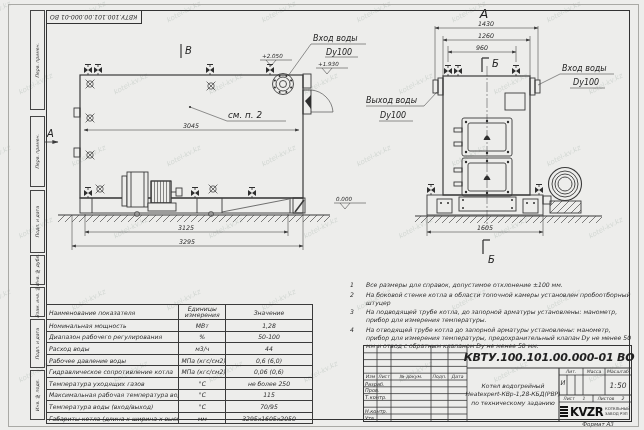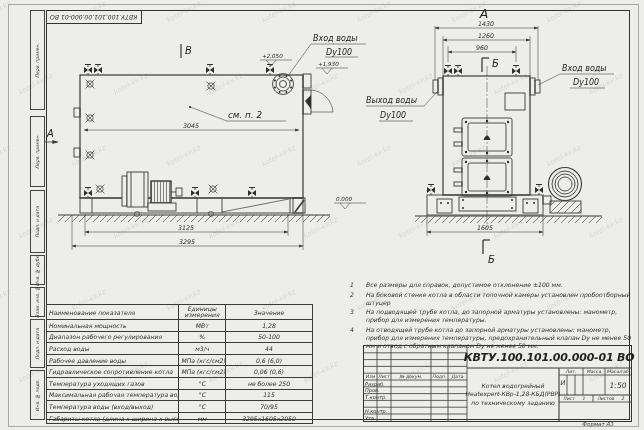--- a/index.html
+++ b/index.html
@@ -512,17 +512,25 @@
     </div>
     <div class="abs cell" style="left:195px;top:23px;width:24px">Лит.</div>
     <div class="abs cell" style="left:219px;top:23px;width:22px">Масса</div>
     <div class="abs cell" style="left:241px;top:23px;width:26px">Масштаб</div>
     <div class="abs cell" style="left:195px;top:33px;width:8px;font-size:6.5px">И</div>
     <div class="abs cell" style="left:241px;top:35px;width:26px;font-size:7.5px">1:50</div>
     <div class="abs cell" style="left:197px;top:50px;width:16px">Лист</div>
     <div class="abs cell" style="left:214px;top:50px;width:12px">1</div>
     <div class="abs cell" style="left:231px;top:50px;width:22px">Листов</div>
     <div class="abs cell" style="left:254px;top:50px;width:10px">2</div>
+    <div class="abs tb-logo">
+      <div class="logo-mark"></div>
+      <div class="logo-txt">KVZR</div>
+      <div class="logo-sub">
+        <span>КОТЕЛЬНЫЙ</span>
+        <span>ЗАВОД РЭП</span>
+      </div>
+    </div>
   </div>
 
   <div class="format-note">Формат  А3</div>
 
 </div>
 
 </body></html>

